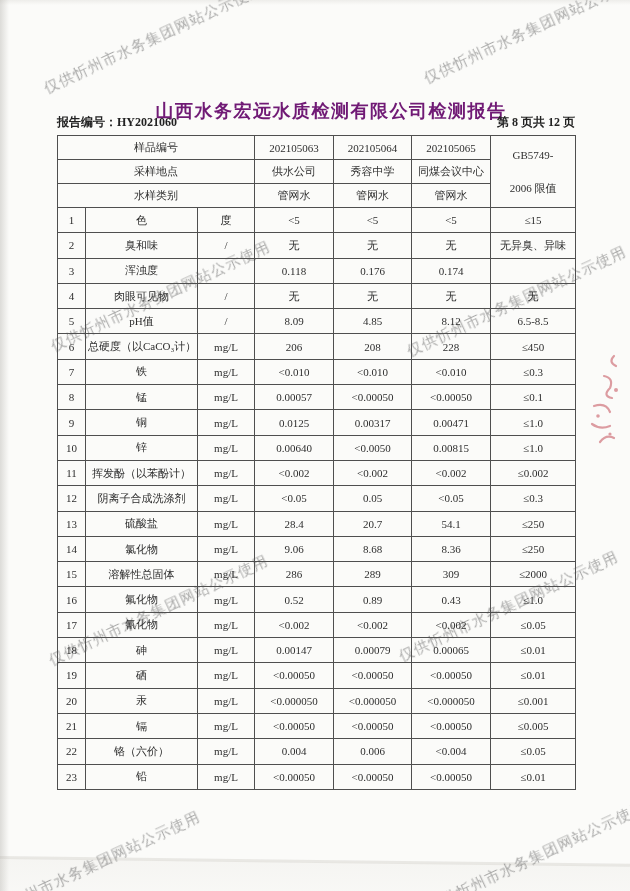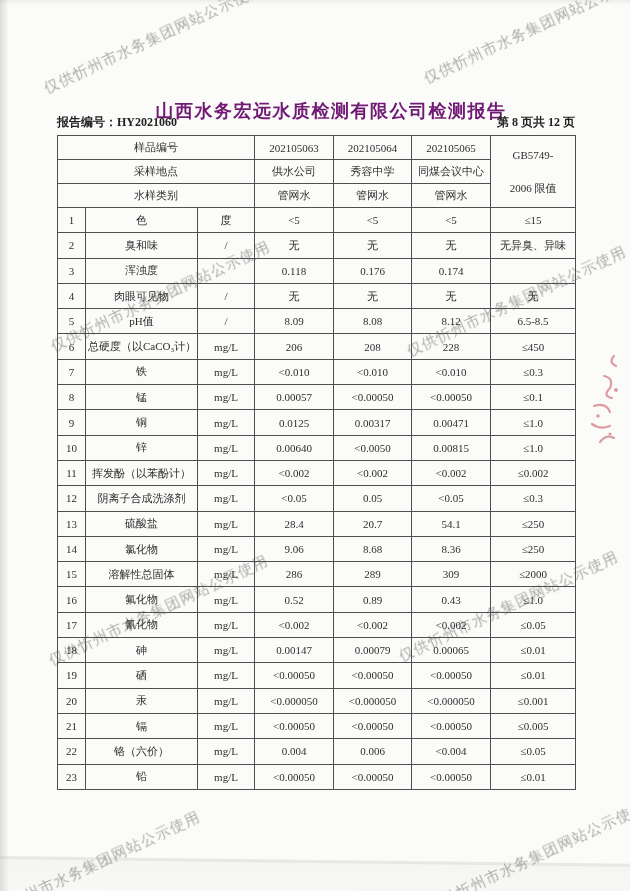--- a/index.html
+++ b/index.html
@@ -193,21 +193,21 @@
         <td>无</td>
         <td>无</td>
         <td>无</td>
         <td>无</td>
       </tr>
       <tr>
         <td>5</td>
         <td class="item-cell">pH值</td>
         <td>/</td>
         <td>8.09</td>
-        <td>8.08</td>
+        <td>4.85</td>
         <td>8.12</td>
         <td>6.5-8.5</td>
       </tr>
       <tr>
         <td>6</td>
         <td class="item-cell">总硬度（以CaCO₃计）</td>
         <td>mg/L</td>
         <td>206</td>
         <td>208</td>
         <td>228</td>

